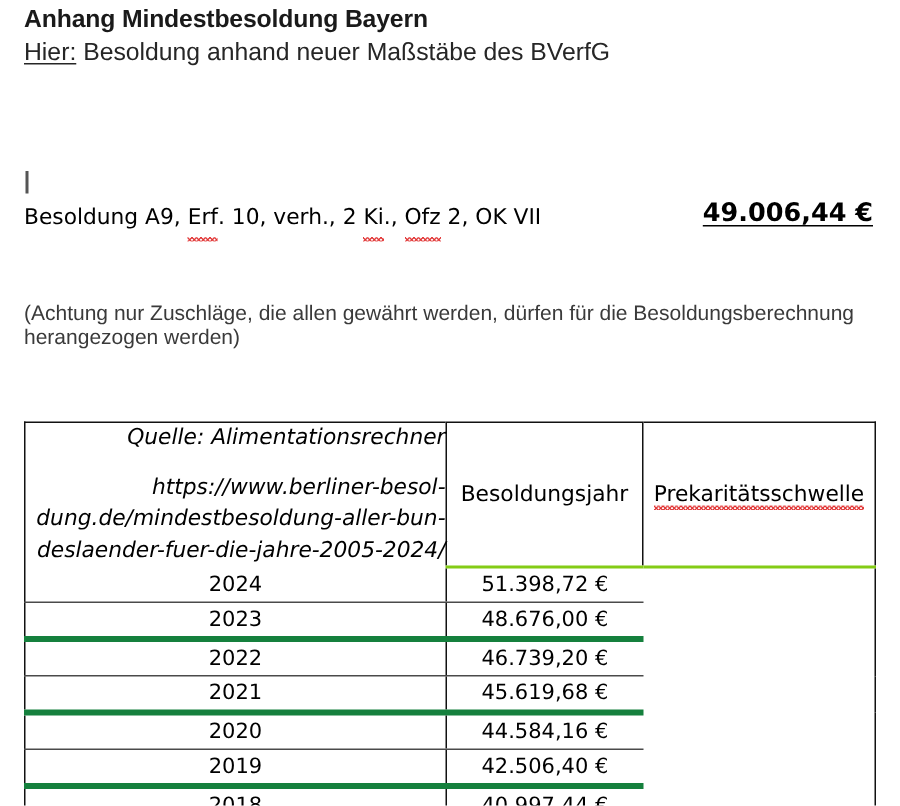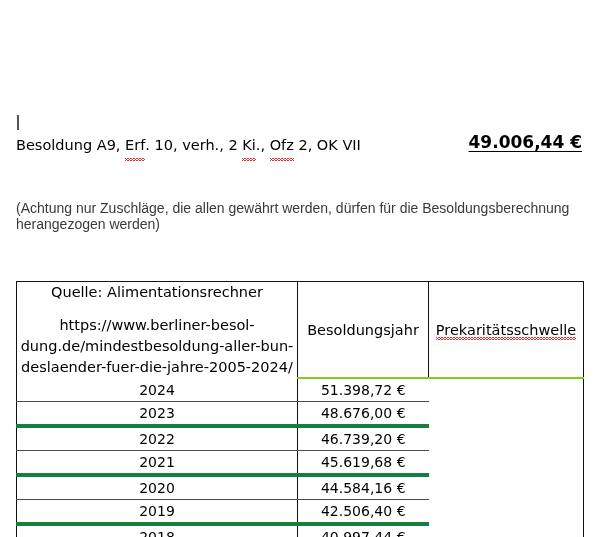--- a/index.html
+++ b/index.html
@@ -164,42 +164,47 @@
     text-align: center;
     vertical-align: middle;
     border-left: 1.4px solid #111;
     border-bottom: 2px solid #84cc16;
     font-size: 14.5px;
   }
 
   
   .src-cell {
     vertical-align: top;
-    text-align: center;
+    text-align: right;
     padding: 106px 8px 0 8px;
     font-size: 14.5px;
     line-height: 21px;
+    font-style: italic;
   }
   .src-gap { height: 12px; }
 
   
   .year-cell, .thres-cell {
     height: 22px;
     text-align: center;
     vertical-align: middle;
     border-left: 1.4px solid #111;
   }
   .b-thin  { border-bottom: 1px solid #4a4a4a; }
   .b-thick { border-bottom: 4px solid #15803d; }
 </style>
 </head>
 <body>
 
 <div class="page">
 
+  <div class="heading-block">
+    <div class="doc-title">Anhang Mindestbesoldung Bayern</div>
+    <div class="doc-subtitle"><span class="u-underline">Hier:</span><span> Besoldung anhand neuer Maßstäbe des BVerfG</span></div>
+  </div>
 
   <div class="situation-block">
 
     <div>
       <span class="caret"></span>
     </div>
 
 
     <div class="row-amount">
       <span class="situation-line"><span>Besoldung A9, </span><span class="sq">Erf</span><span>. 10, verh., 2 </span><span class="sq">Ki</span><span>., </span><span class="sq">Ofz</span><span> 2, OK VII</span></span>

